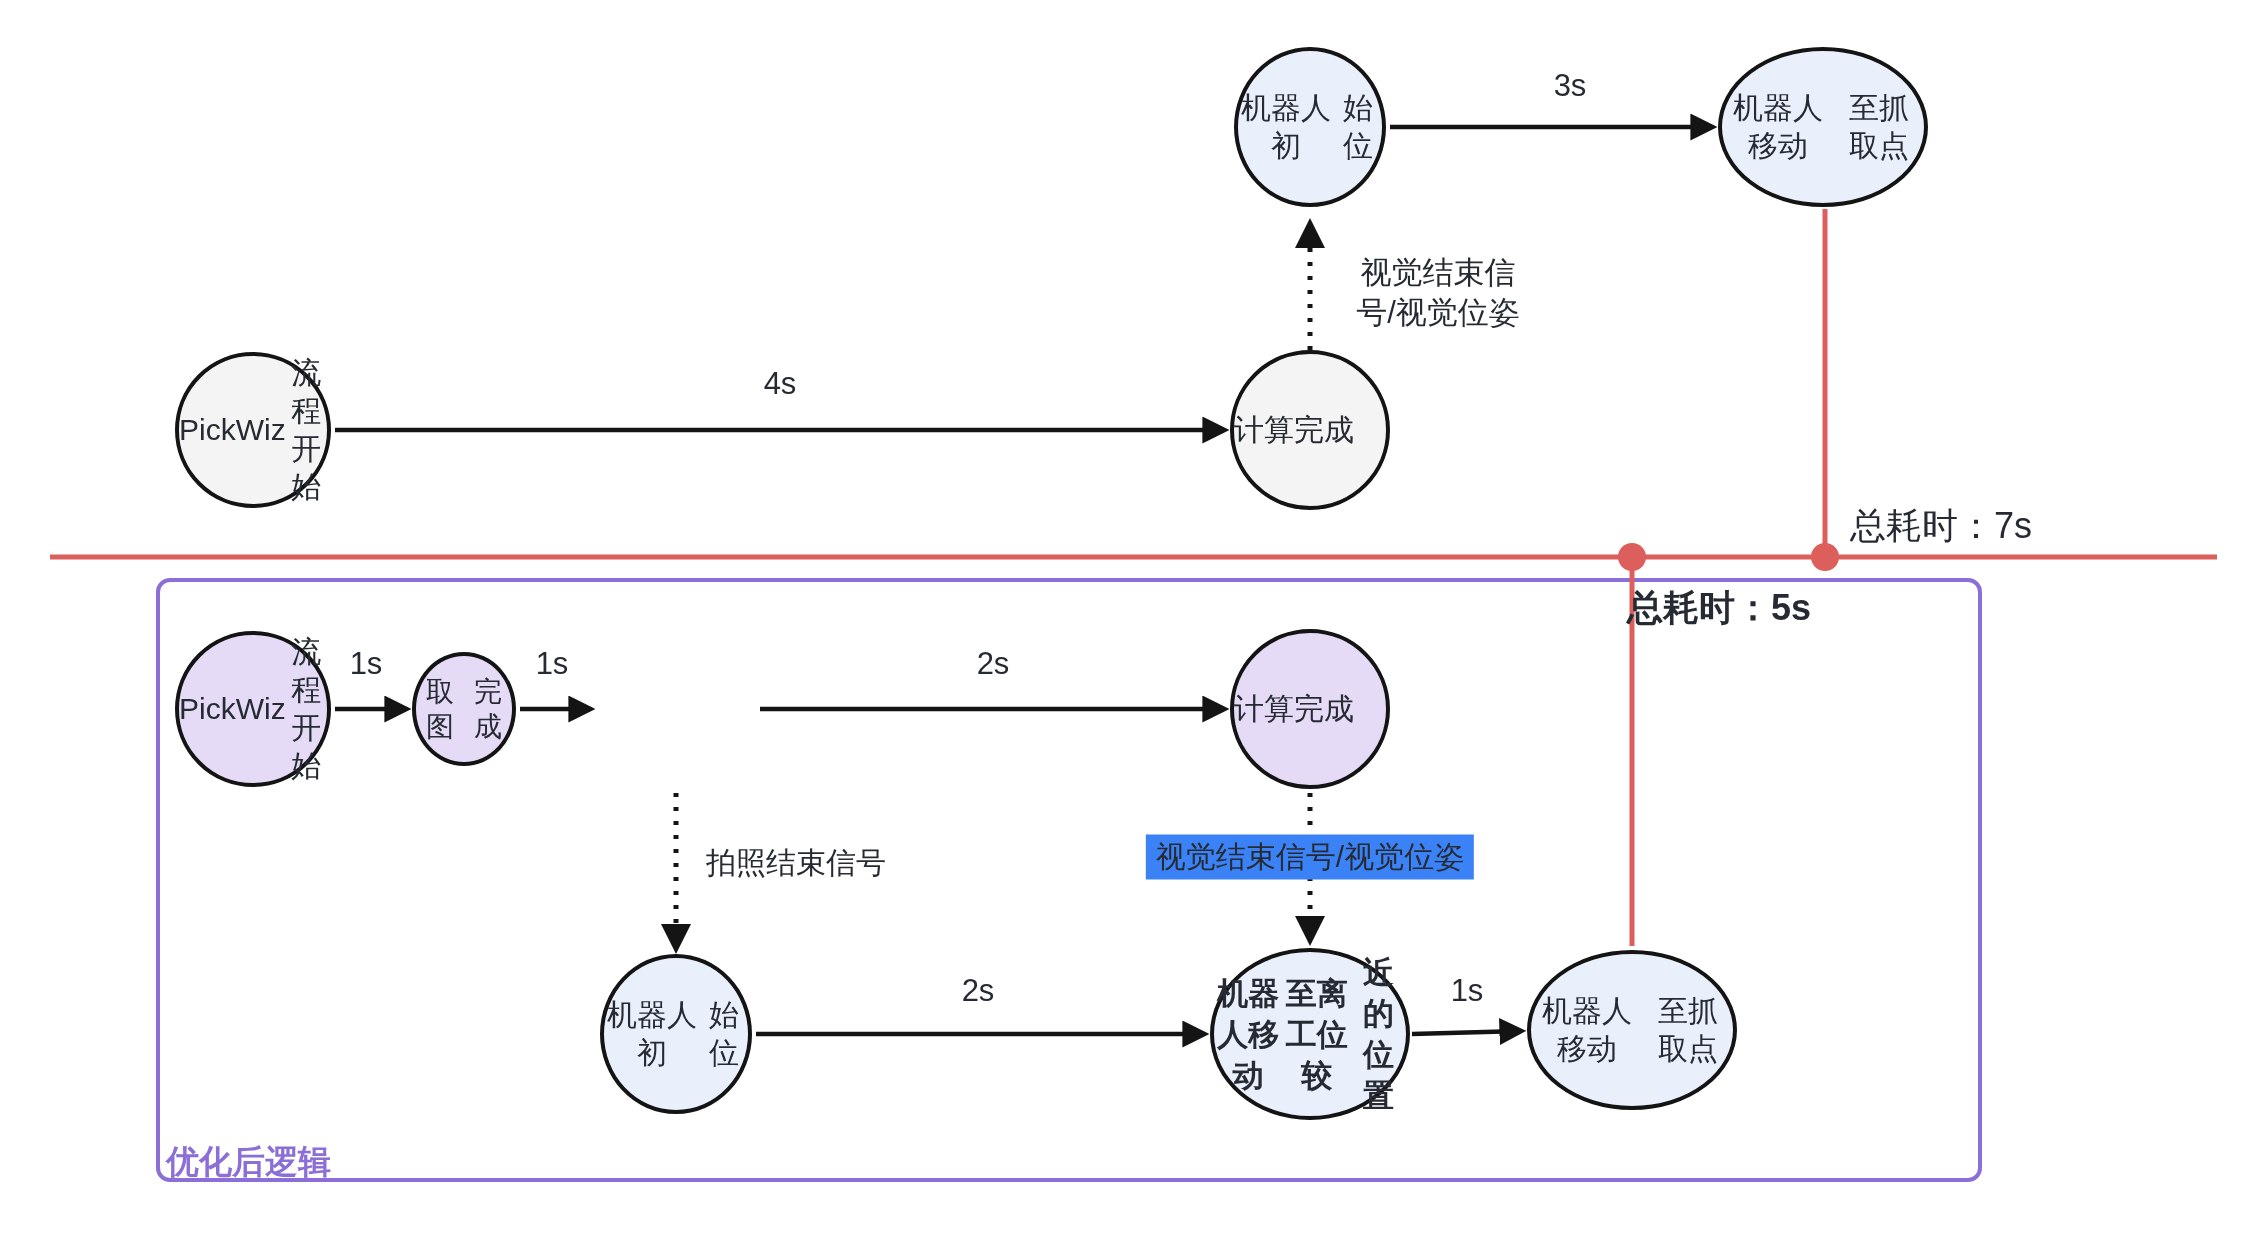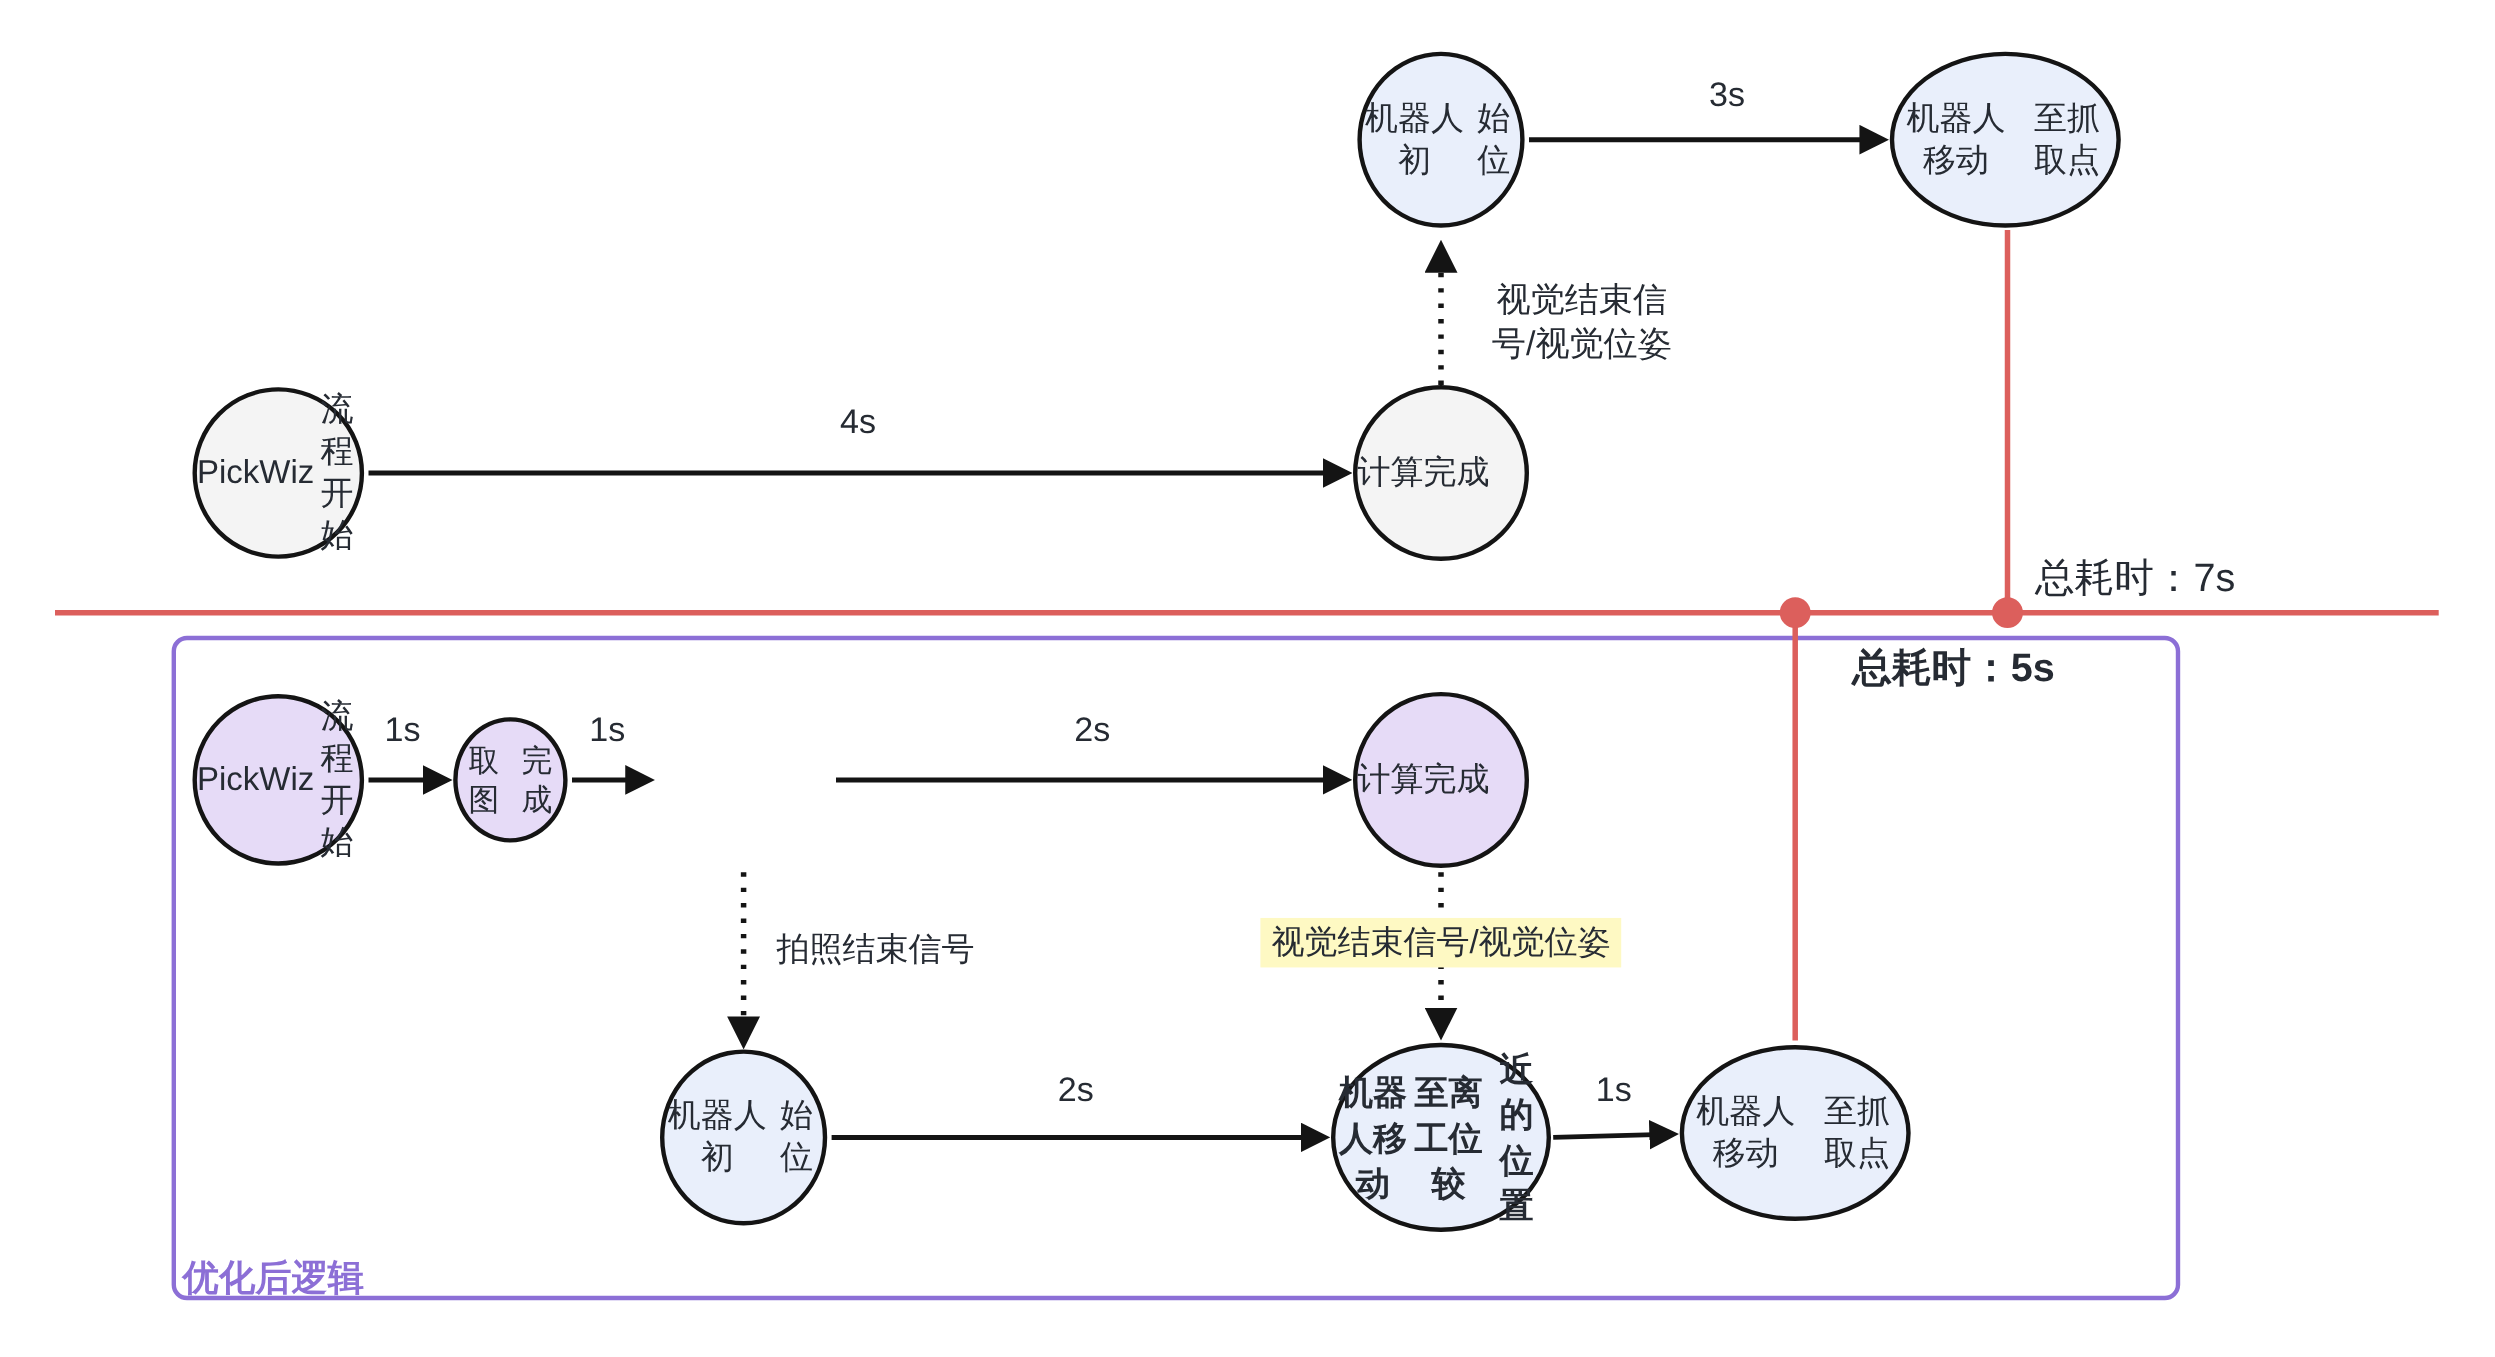--- a/index.html
+++ b/index.html
@@ -28,21 +28,21 @@
   .node.blue{background:var(--blue-node);}
   .node.purple{background:var(--purple-node);}
   .node.small{font-size:28px;line-height:35px;}
   .node.bold{font-weight:bold;font-size:31px;line-height:41px;}
   .edge-label{
     position:absolute;z-index:4;font-size:31px;color:var(--text);
     transform:translate(-50%,-50%);white-space:nowrap;
   }
   .edge-label.two-line{white-space:normal;text-align:center;line-height:40px;width:210px;}
   .edge-label.left-anchor{transform:translate(0,-50%);}
-  .edge-label.on-line{background:#fef9c3;padding:2px 10px;font-size:30px;}
+  .edge-label.on-line{background:#3b82f6;padding:2px 10px;font-size:30px;}
   .total-label{
     position:absolute;z-index:5;font-size:36px;color:var(--text);
     transform:translate(-50%,-50%);white-space:nowrap;
   }
   .total-label.bold{font-weight:bold;}
   .opt-box{
     position:absolute;z-index:1;
     border:4px solid var(--purple-box);border-radius:14px;
     box-sizing:border-box;background:transparent;
   }
@@ -157,17 +157,17 @@
   <div class="edge-label left-anchor" style="left:706px;top:863px;font-size:30px;">拍照结束信号</div>
 
   <div class="edge-label on-line" style="left:1310px;top:857px;">视觉结束信号/视觉位姿</div>
 
   <div class="edge-label" style="left:978px;top:991px;">2s</div>
 
   <div class="edge-label" style="left:1467px;top:991px;">1s</div>
 
   <div class="total-label" style="left:1941px;top:526px;">总耗时：7s</div>
 
-  <div class="total-label bold" style="left:1776px;top:608px;">总耗时：5s</div>
+  <div class="total-label bold" style="left:1719px;top:608px;">总耗时：5s</div>
 
   <div class="opt-label" style="left:166px;top:1140px;">优化后逻辑</div>
 
 </div>
 
 </body></html>

